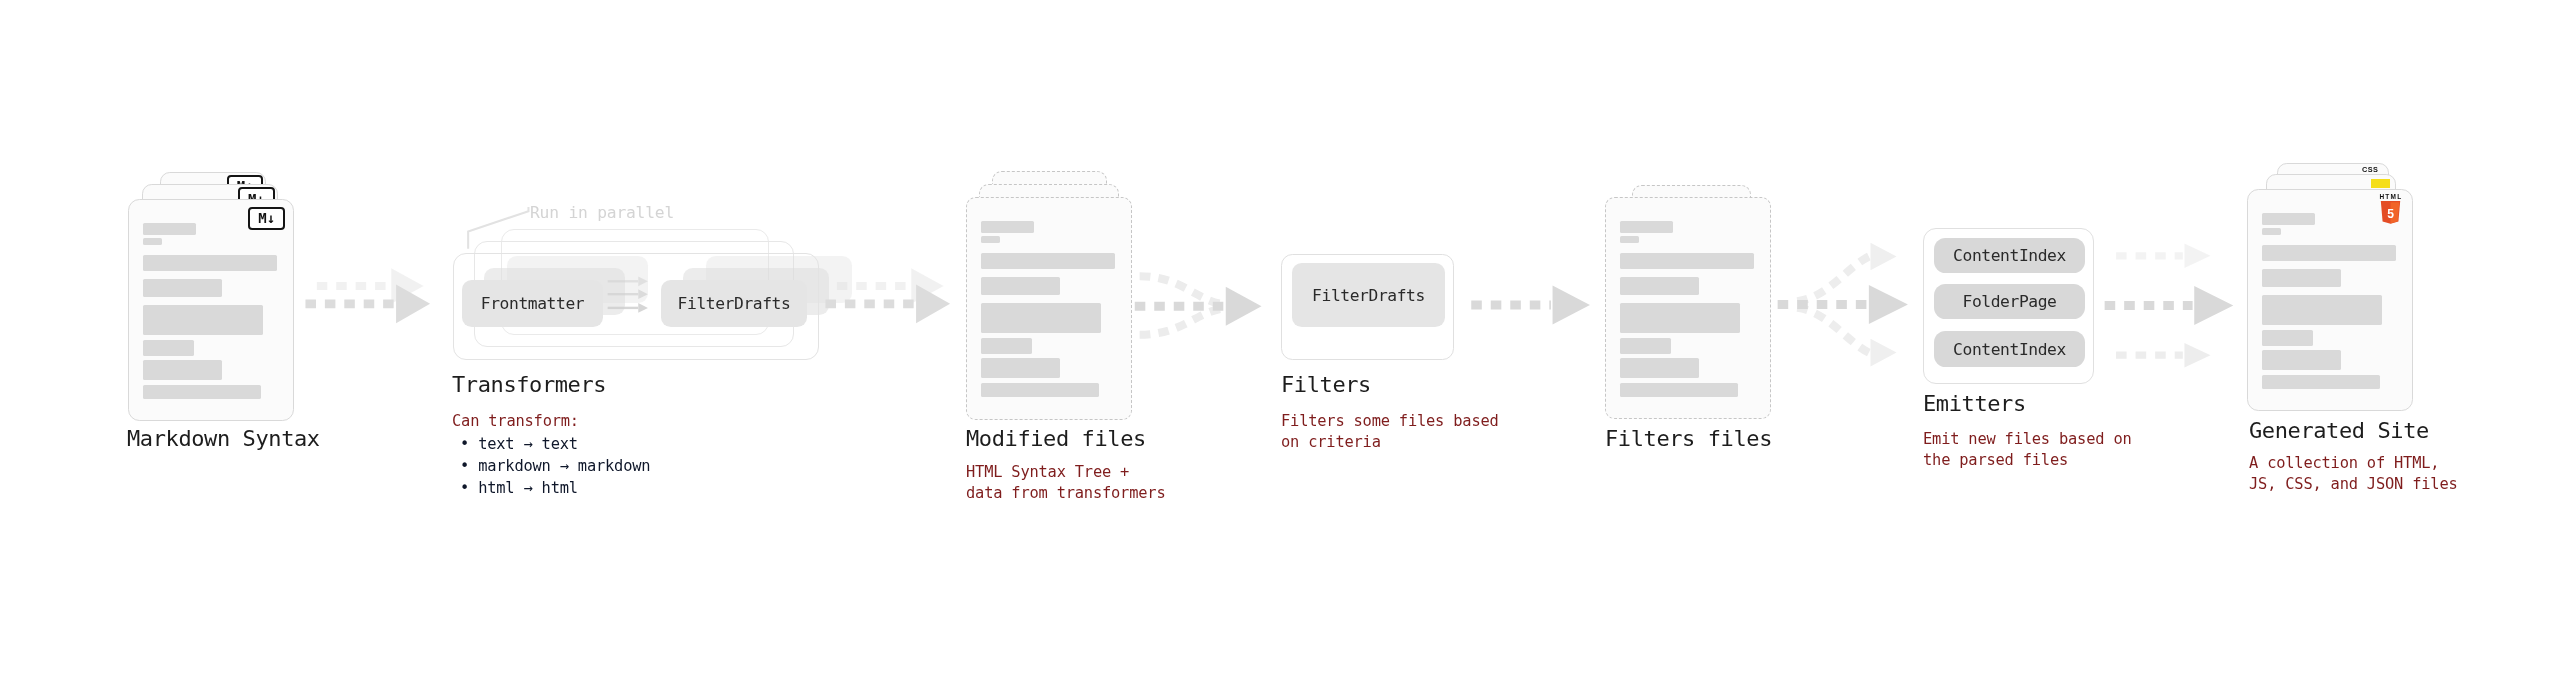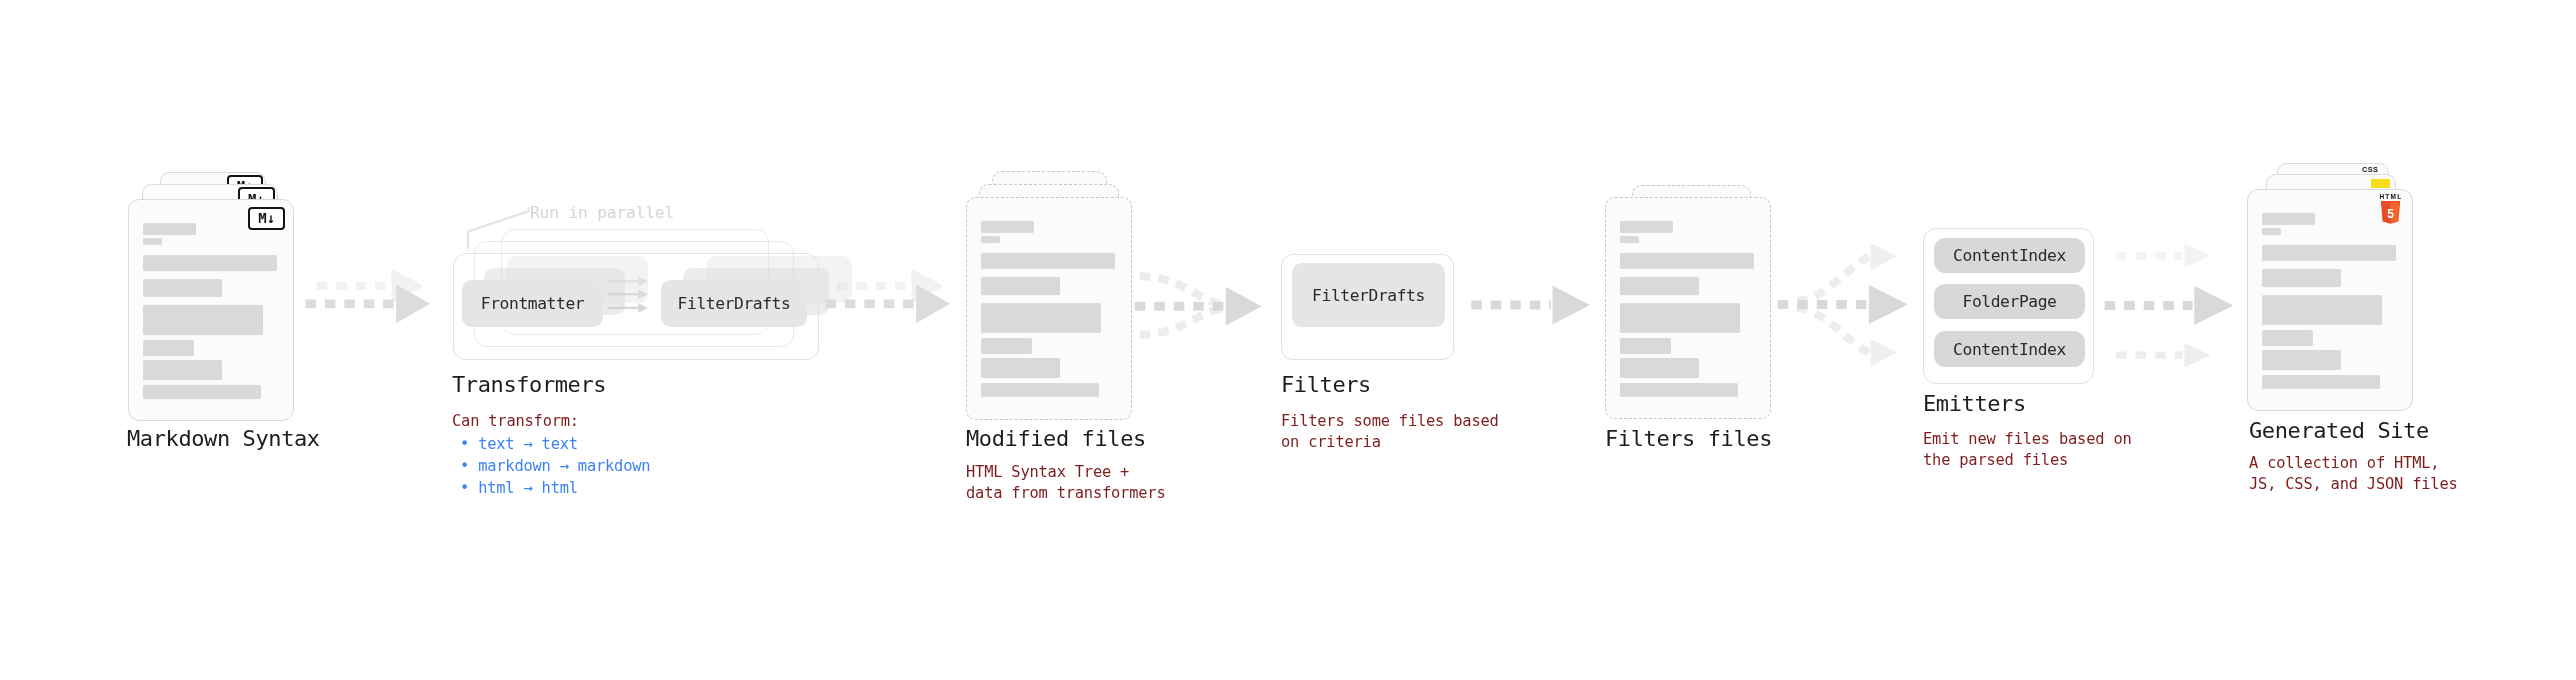--- a/index.html
+++ b/index.html
@@ -37,21 +37,21 @@
   
   .frame{position:absolute;border:1.6px solid #e5e5e5;border-radius:13px;box-sizing:border-box;background:transparent}
   .gbox{position:absolute;background:#e5e5e5;border-radius:9.8px;display:flex;align-items:center;justify-content:center;
     font-size:16.3px;color:#2a2a2a;letter-spacing:-0.4px;white-space:nowrap}
   .ghost{position:absolute;background:#dcdcdc;border-radius:9.8px}
   .pill{position:absolute;background:#d8d8d8;border-radius:11.4px;display:flex;align-items:center;justify-content:center;
     font-size:16.3px;color:#2a2a2a;letter-spacing:-0.4px;white-space:nowrap}
   
   .title{position:absolute;font-weight:500;font-size:22px;line-height:26px;color:#1d1d1d;letter-spacing:-0.4px;white-space:nowrap}
   .sub{position:absolute;font-weight:400;font-size:15.4px;line-height:21px;color:#7f1d1d;letter-spacing:-0.2px;white-space:pre-line}
-  .bullets{position:absolute;font-size:15.4px;line-height:22px;color:#3b82f6;letter-spacing:-0.2px;white-space:nowrap}
+  .bullets{position:absolute;font-size:15.4px;line-height:22px;color:#0f172a;letter-spacing:-0.2px;white-space:nowrap}
   .annotation{position:absolute;font-size:16.3px;color:#d4d4d4;letter-spacing:-0.2px;white-space:nowrap}
   
   svg.arr{position:absolute;overflow:visible}
 </style>
 </head>
 <body>
 
 <div class="card solid strip" style="left:160px;top:172px;width:106px;height:57px">
   <span class="mdbadge" style="right:1.6px;top:1.6px">
       <span>M↓</span>

